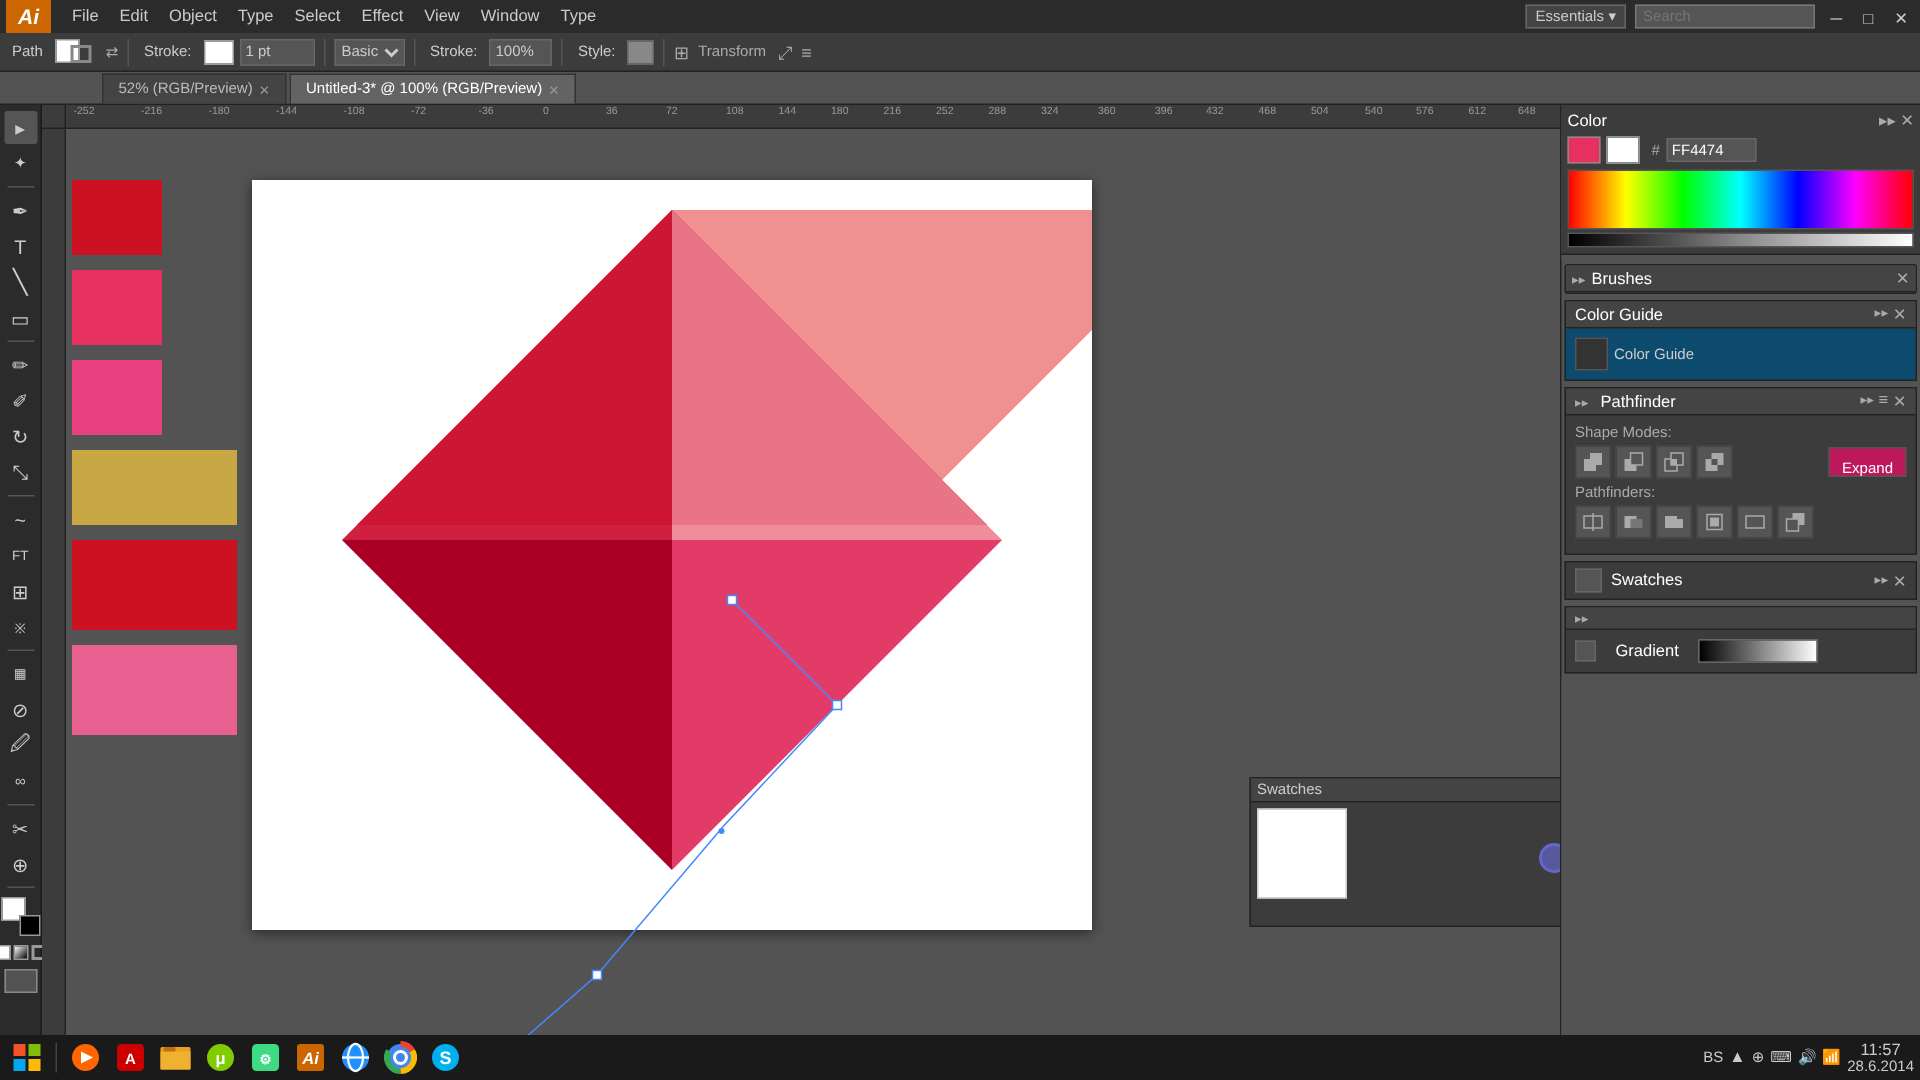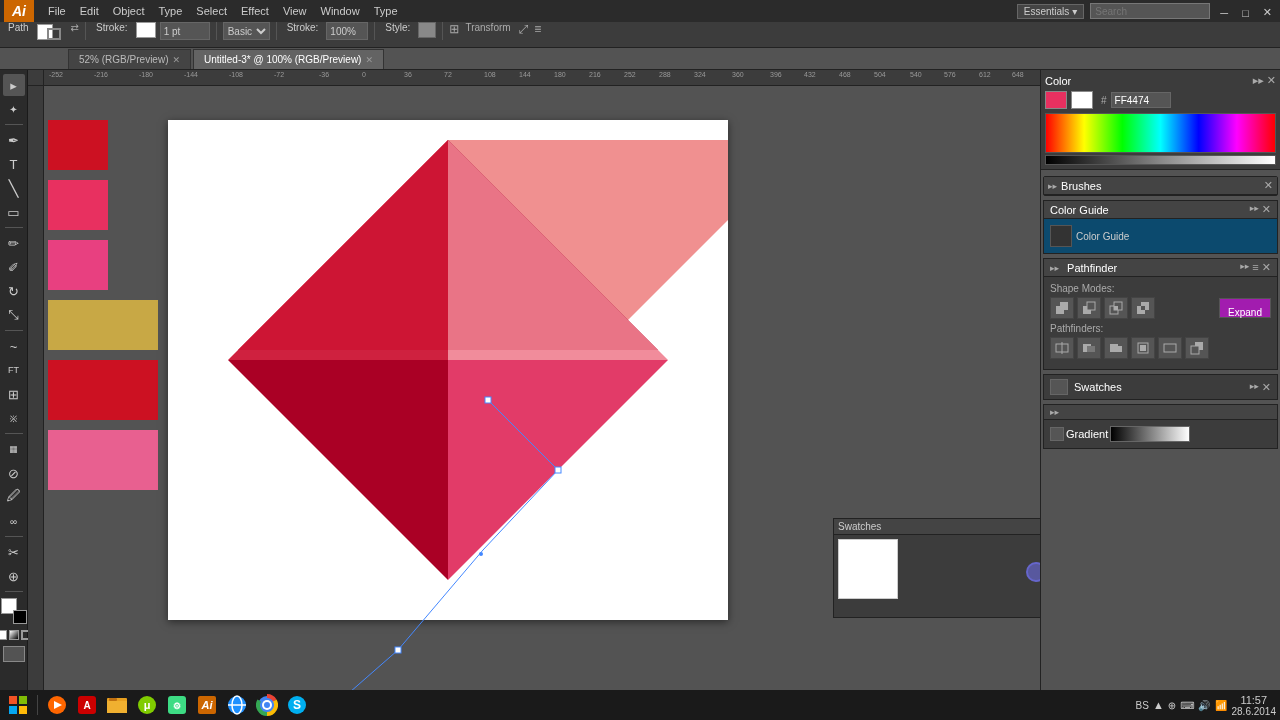--- a/index.html
+++ b/index.html
@@ -8,21 +8,21 @@
     
     #menubar { width: 100%; height: 22px; background: #2b2b2b; display: flex; align-items: center; padding: 0 4px; gap: 2px; }
     #menubar .ai-logo { width: 30px; height: 22px; display: flex; align-items: center; justify-content: center; background: #cc6600; color: #fff; font-style: italic; font-weight: bold; font-size: 14px; margin-right: 6px; }
     #menubar .menu-item { padding: 2px 6px; color: #ccc; font-size: 11px; cursor: pointer; }
     #menubar-right { margin-left: auto; display: flex; align-items: flex-end; gap: 6px; }
     #menubar-right .essentials-btn { background: #444; border: 1px solid #666; color: #ccc; padding: 1px 6px; font-size: 10px; cursor: pointer; display: flex; align-items: center; gap: 3px; }
     #menubar-right .search-box { background: #555; border: 1px solid #777; color: #ccc; width: 120px; height: 16px; padding: 0 4px; font-size: 10px; }
     #menubar-right .win-btn { color: #ccc; font-size: 11px; cursor: pointer; padding: 0 4px; }
 
     
-    #optbar { width: 100%; height: 26px; background: #3c3c3c; border-bottom: 1px solid #222; display: flex; align-items: flex-start; padding: 0 4px; gap: 4px; font-size: 10px; color: #ccc; }
+    #optbar { width: 100%; height: 26px; background: #3c3c3c; border-bottom: 1px solid #222; display: flex; align-items: center; padding: 0 4px; gap: 4px; font-size: 10px; color: #ccc; }
     #optbar .opt-label { padding: 0 4px; }
     #optbar .opt-input { background: #555; border: 1px solid #666; color: #ccc; height: 18px; padding: 0 3px; font-size: 10px; width: 50px; }
     #optbar .opt-stroke-swatch { width: 20px; height: 16px; background: #fff; border: 1px solid #999; cursor: pointer; }
     #optbar .opt-separator { width: 1px; height: 18px; background: #555; margin: 0 2px; }
     #optbar select { background: #555; border: 1px solid #666; color: #ccc; height: 18px; font-size: 10px; }
 
     
     #tabsbar { width: 100%; height: 22px; background: #535353; display: flex; align-items: flex-end; padding-left: 68px; border-bottom: 1px solid #222; }
     .tab { height: 20px; padding: 0 10px; background: #444; border: 1px solid #333; border-bottom: none; color: #bbb; font-size: 10px; display: flex; align-items: center; gap: 4px; cursor: pointer; margin-right: 2px; }
     .tab.active { background: #636363; color: #fff; }
@@ -68,21 +68,21 @@
     .mini-panel-header { display: flex; align-items: center; padding: 2px 4px; background: #444; border-bottom: 1px solid #222; }
     .mini-panel-body { padding: 4px; }
 
     
     #pathfinder-panel { background: #3c3c3c; border: 1px solid #222; margin: 2px; }
     #pathfinder-panel .panel-header { background: #444; padding: 2px 6px; display: flex; align-items: center; gap: 4px; border-bottom: 1px solid #222; }
     #pathfinder-panel .panel-body { padding: 6px; }
     #pathfinder-panel .pf-label { font-size: 10px; color: #aaa; margin-bottom: 3px; }
     #pathfinder-panel .pf-row { display: flex; align-items: center; gap: 3px; margin-bottom: 4px; }
     #pathfinder-panel .pf-btn { width: 24px; height: 22px; background: #555; border: 1px solid #444; cursor: pointer; display: flex; align-items: center; justify-content: center; }
-    #pathfinder-panel .pf-expand { background: #a21caf; border: 1px solid #555; color: #fff; padding: 8px 8px; font-size: 10px; cursor: pointer; height: 20px; margin-left: auto; }
+    #pathfinder-panel .pf-expand { background: #be185d; border: 1px solid #555; color: #fff; padding: 8px 8px; font-size: 10px; cursor: pointer; height: 20px; margin-left: auto; }
 
     
     #swatches-float { position: absolute; top: 448px; left: 805px; width: 230px; height: 100px; background: #3c3c3c; border: 1px solid #222; z-index: 10; }
     #swatches-float .sfh { background: #444; padding: 2px 4px; display: flex; align-items: center; border-bottom: 1px solid #222; font-size: 10px; color: #ccc; }
 
     
     #color-guide-panel { background: #0c4a6e; border: 1px solid #222; margin: 2px; }
     #color-guide-panel .panel-header { background: #444; padding: 2px 6px; display: flex; align-items: center; border-bottom: 1px solid #222; }
     #color-guide-panel .panel-body { padding: 6px; display: flex; align-items: center; gap: 4px; }
 
@@ -461,21 +461,21 @@
       <div style="display:flex;gap:3px;margin-left:auto;">
         <span style="cursor:pointer;color:#aaa;font-size:9px;">▸▸</span>
         <span style="cursor:pointer;color:#aaa;">✕</span>
       </div>
     </div>
 
     <div id="gradient-panel">
       <div class="panel-header">
         <span style="cursor:pointer;color:#aaa;font-size:9px;margin-right:4px;">▸▸</span>
       </div>
-      <div class="panel-body" style="padding:6px;display:flex;align-items:center;gap:2px;">
+      <div class="panel-body" style="padding:6px;display:flex;align-items:center;gap:13px;">
         <div style="width:14px;height:14px;background:#555;border:1px solid #666;"></div>
         <span>Gradient</span>
         <div class="grad-preview"></div>
       </div>
     </div>
 
     <div style="flex:1;background:#535353;"></div>
   </div>
 
 </div>

